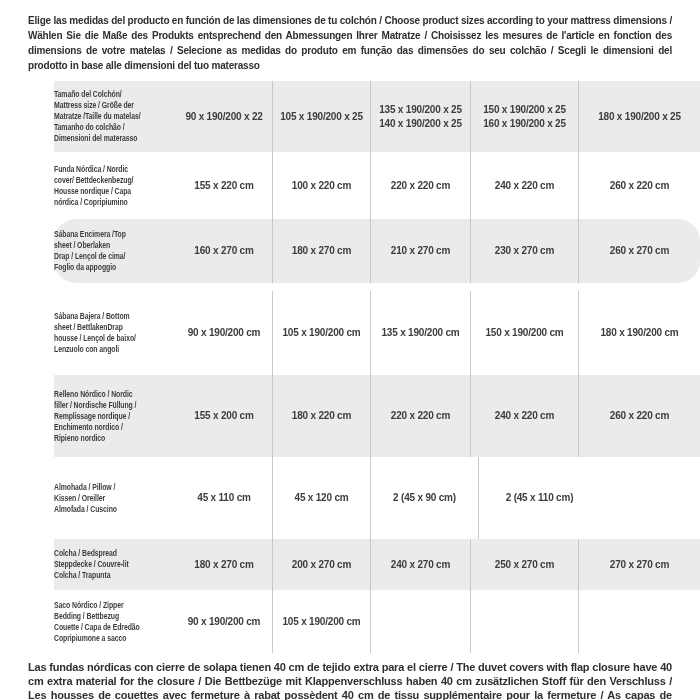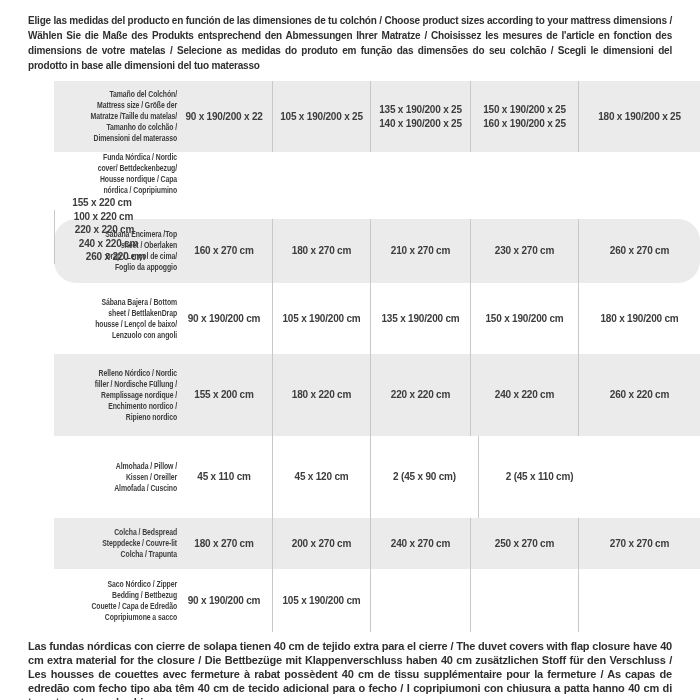--- a/index.html
+++ b/index.html
@@ -26,45 +26,44 @@
   .size-table {
     margin: 8px 0 0 54px;
     width: 646px;
   }
   .row {
     display: flex;
     align-items: stretch;
   }
   .row:nth-child(odd) { background: #ebebeb; }
   .row:nth-child(1) { height: 71px; }
-  .row:nth-child(2) { height: 67px; flex-direction: column; }
+  .row:nth-child(2) { height: 67px; }
   .row:nth-child(3) { height: 64px; border-radius: 22px; }
-  .row:nth-child(4) { height: 71px; }
+  .row:nth-child(4) { height: 84px; margin-top: 8px; }
   .row:nth-child(5) { height: 82px; }
   .row:nth-child(6) { height: 82px; }
   .row:nth-child(7) { height: 51px; }
   .row:nth-child(8) { height: 63px; }
   .cell {
     box-sizing: border-box;
     display: flex;
     flex-direction: column;
     justify-content: center;
     align-items: center;
     text-align: center;
     font-size: 10px;
     line-height: 13.5px;
     letter-spacing: -0.2px;
     white-space: pre-line;
     color: #3d3d3d;
   }
   .label {
     width: 122px;
     align-items: flex-start;
-    text-align: right;
-    padding-left: 18px;
+    text-align: left;
     padding-right: 0;
   }
   .label-inner {
     width: 142px;
     font-size: 9.3px;
     line-height: 11px;
     letter-spacing: -0.1px;
     white-space: pre-line;
     transform: scaleX(0.74);
     transform-origin: 0 50%;

